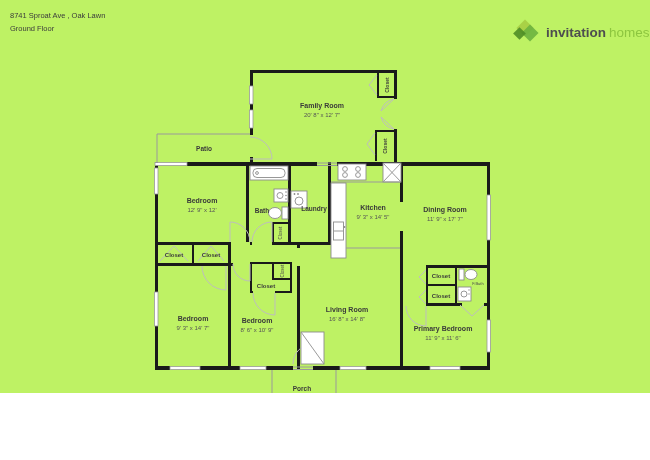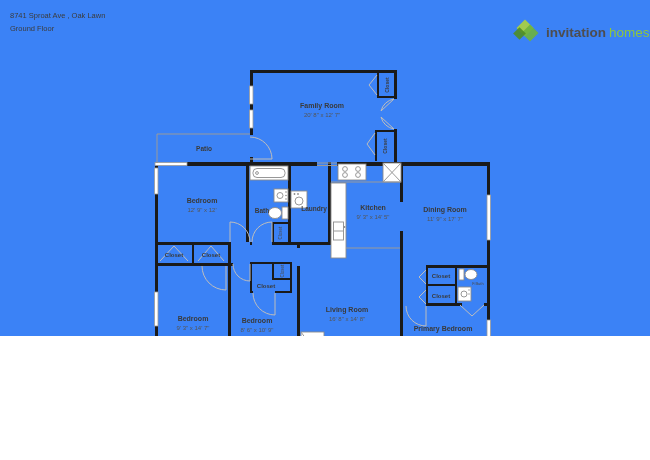--- a/index.html
+++ b/index.html
@@ -1,16 +1,16 @@
 <!DOCTYPE html>
 <html><head>
 <meta charset="utf-8">
 <style>
   html,body{margin:0;padding:0;background:#ffffff;}
-  #stage{position:relative;width:650px;height:336px;background:#3b82f6;overflow:hidden;
+  #stage{position:relative;width:650px;height:393px;background:#bef264;overflow:hidden;
          font-family:"Liberation Sans", sans-serif;}
   svg text{font-family:"Liberation Sans", sans-serif;}
   .room-name{font-weight:bold;fill:#3a3a3a;}
   .room-dims{fill:#555555;}
   .closet-label{font-weight:bold;fill:#3a3a3a;}
   .tiny-label{fill:#4a4a4a;}
   .wall{fill:#1a1a1a;}
   .thin{stroke:#9a9a9a;stroke-width:1;fill:none;}
   .fixture{stroke:#8c8c8c;stroke-width:0.9;fill:#ffffff;}
   .arc{stroke:#bdbdbd;stroke-width:1;fill:none;}

